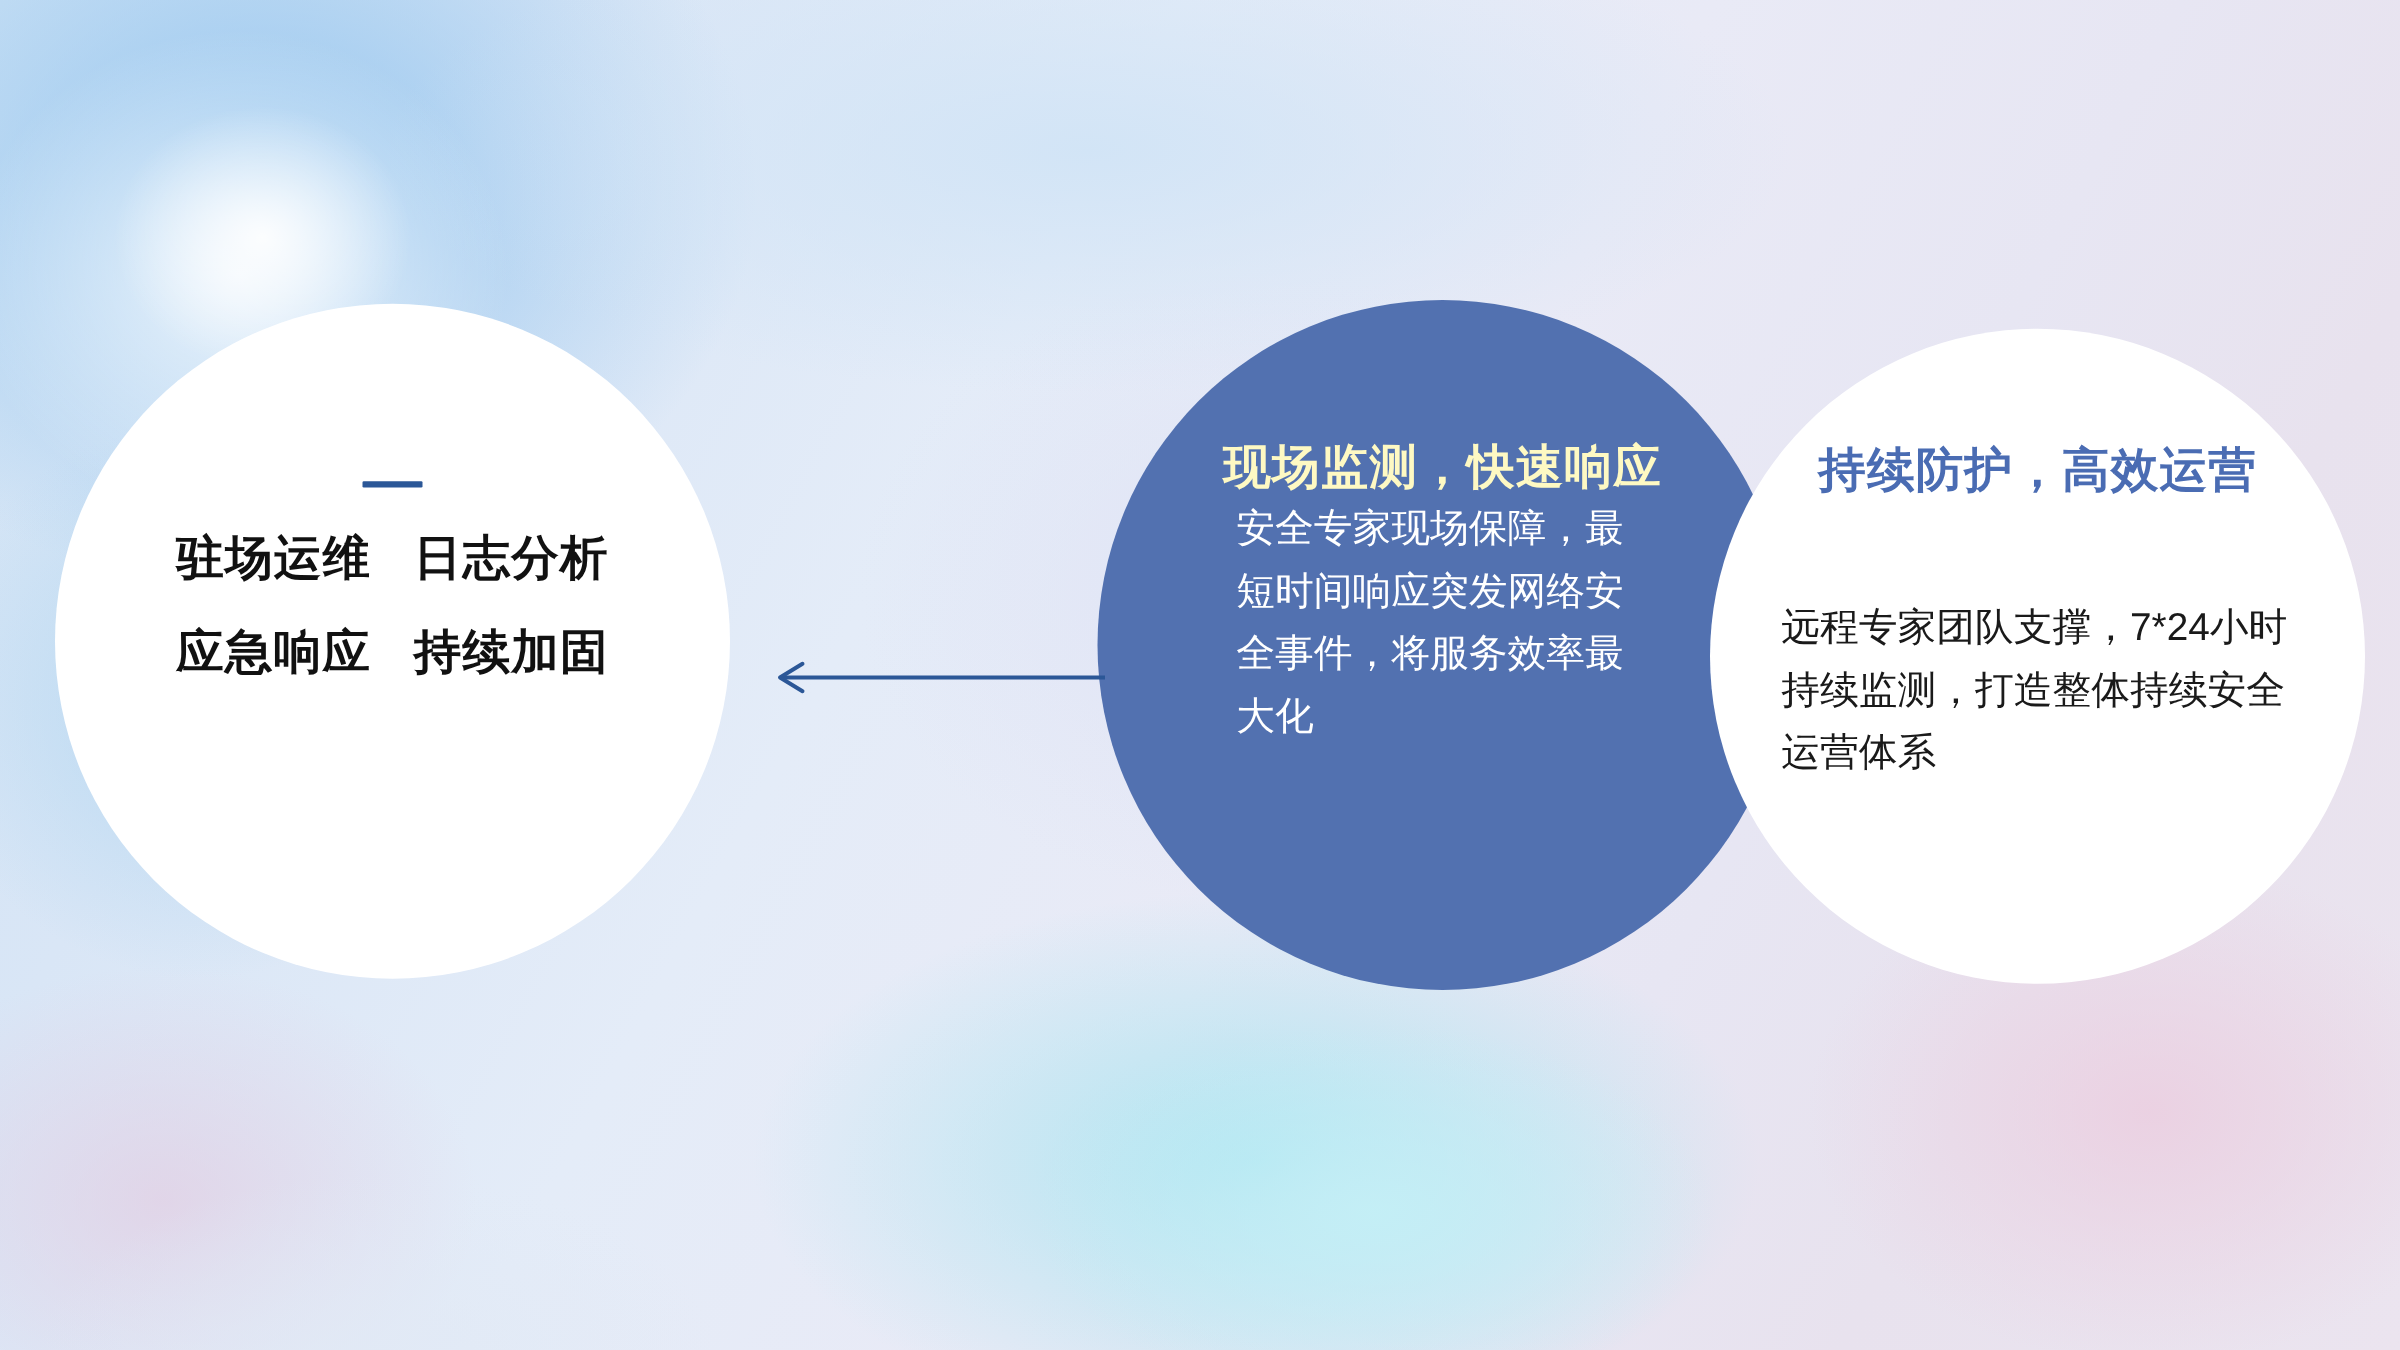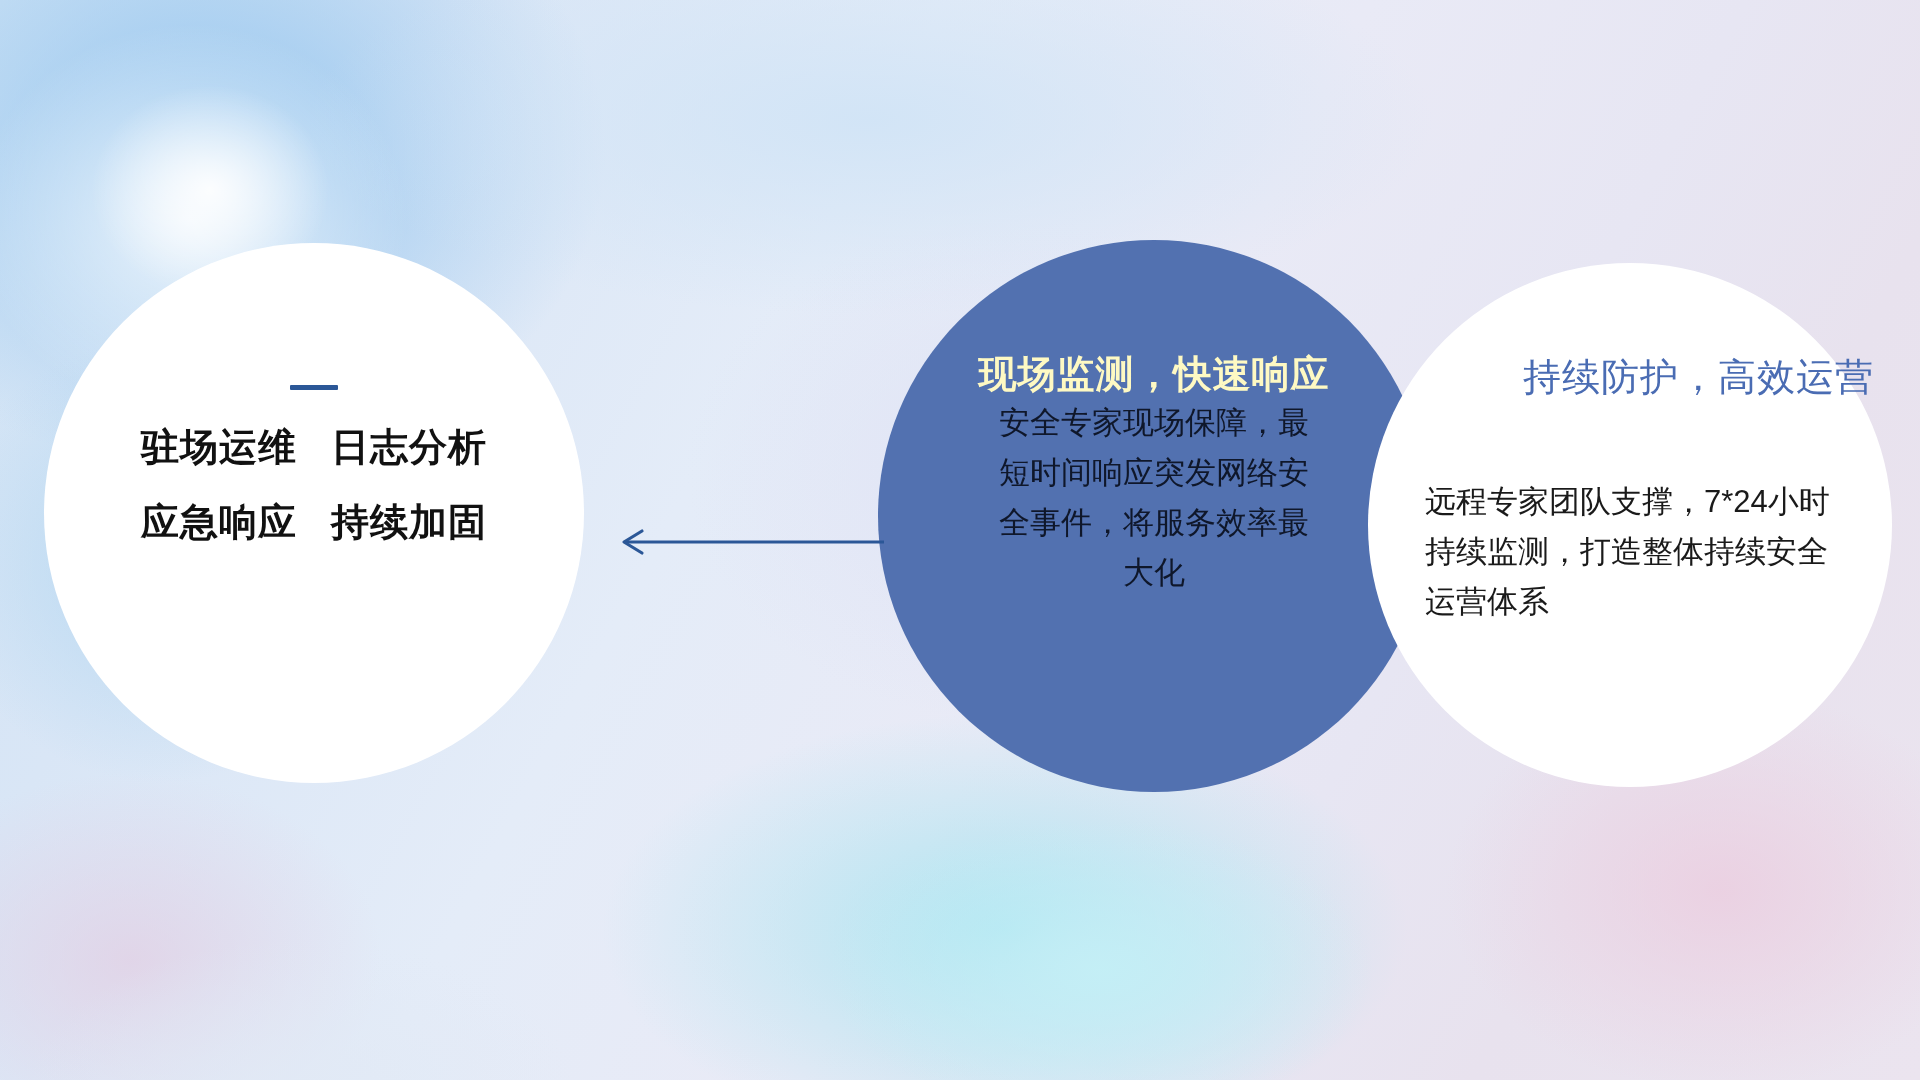--- a/index.html
+++ b/index.html
@@ -145,47 +145,46 @@
   }
   #center-title {
     color: #fef9c3;
     font-weight: 700;
     font-size: 38px;
     line-height: 1.2;
     letter-spacing: 1px;
     white-space: nowrap;
   }
   #center-body {
-    color: #0f172a;
+    color: #ffffff;
     font-size: 31px;
     line-height: 1.62;
     font-weight: 400;
     width: 330px;
     margin: 0 auto;
-    text-align: center;
+    text-align: left;
   }
 
   
   #right-inner {
     position: absolute;
     left: 0; right: 0;
     top: 92px;
     text-align: center;
     padding: 0 18px;
     box-sizing: border-box;
   }
   #right-title {
     color: #4a6cb3;
-    font-weight: 400;
+    font-weight: 700;
     font-size: 38px;
     line-height: 1.2;
     letter-spacing: 1px;
     white-space: nowrap;
     margin-bottom: 76px;
-    text-align: right;
   }
   #right-body {
     color: #1a1a1a;
     font-size: 31px;
     line-height: 1.62;
     font-weight: 400;
     width: 410px;
     margin: 0 auto;
     text-align: left;
   }

